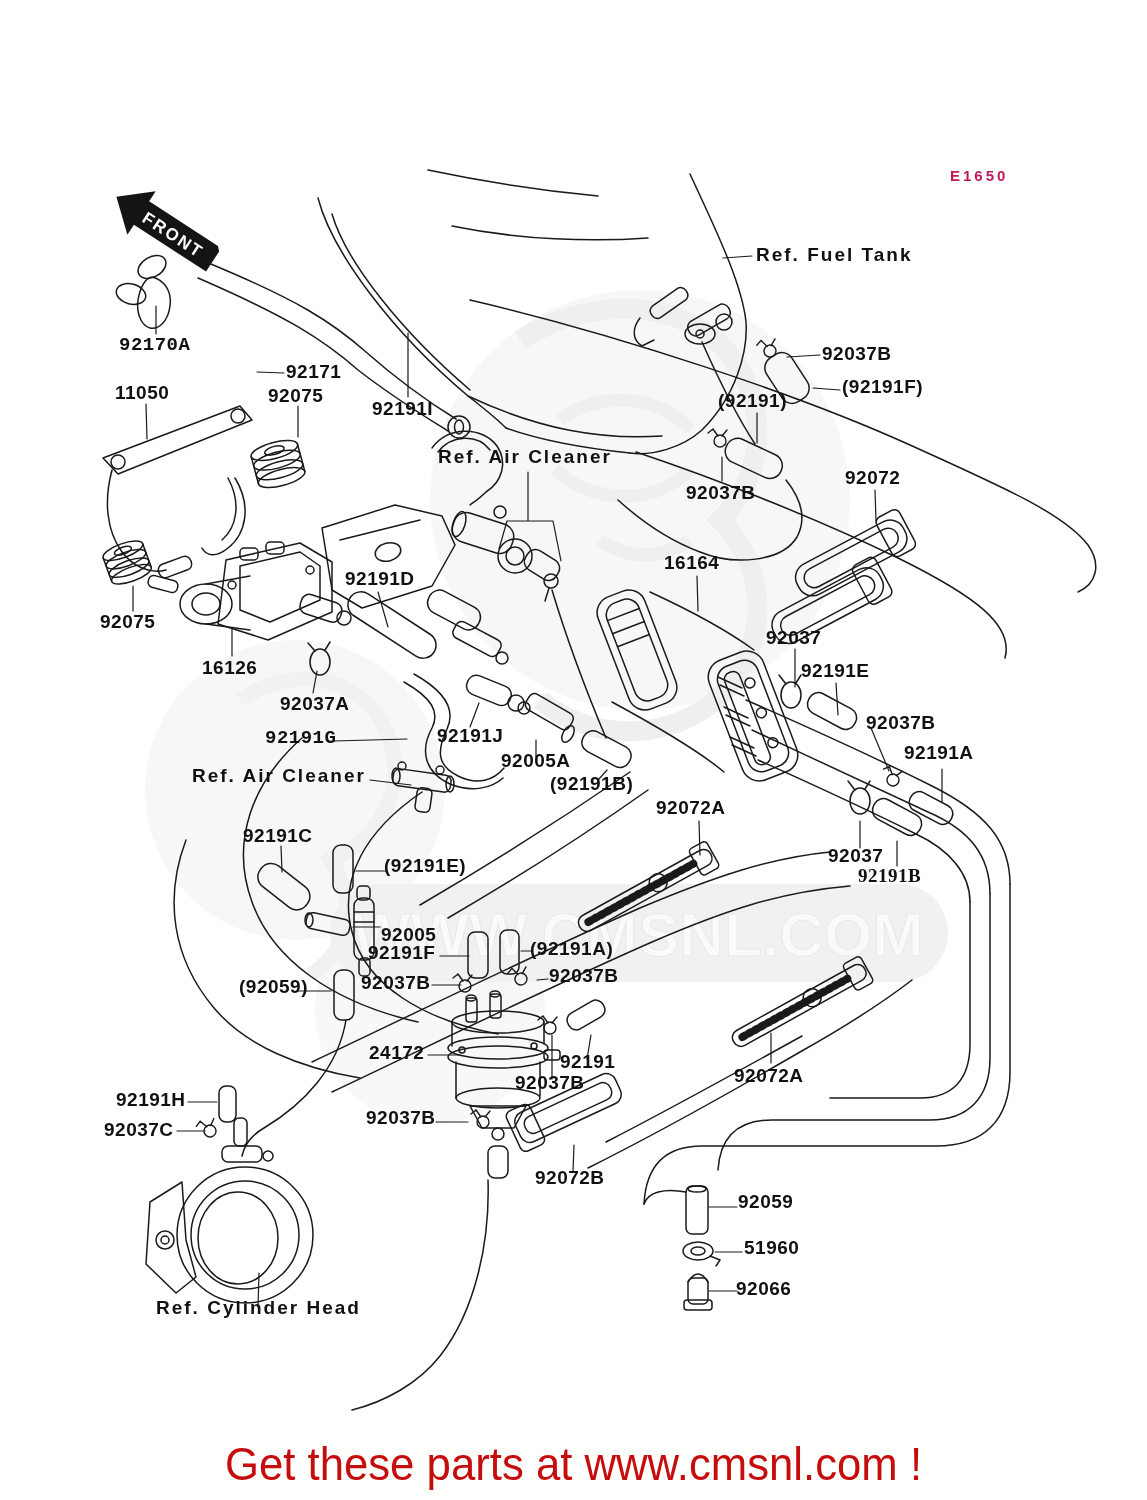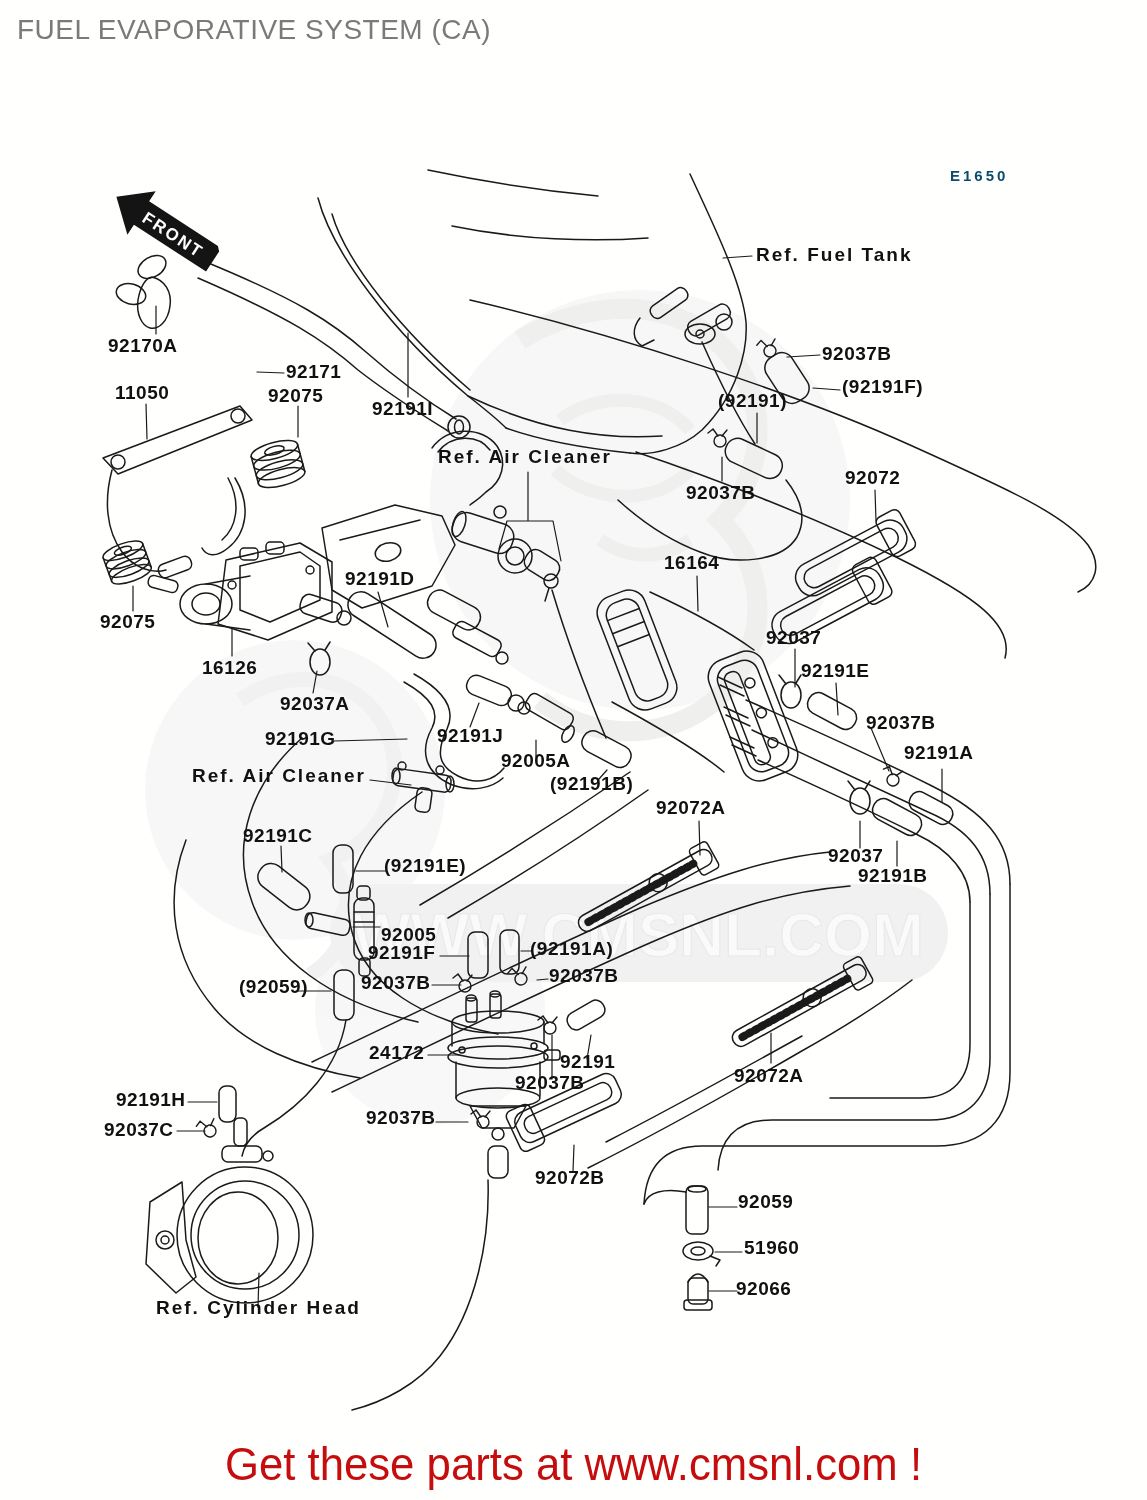--- a/index.html
+++ b/index.html
@@ -5,21 +5,21 @@
   html,body{margin:0;padding:0;background:#fff;}
   #stage{position:relative;width:1147px;height:1500px;background:#fffffe;overflow:hidden;
          font-family:"Liberation Sans",sans-serif;}
   #art{position:absolute;left:0;top:0;}
   .plabel{position:absolute;font:bold 19px/1.05 "Liberation Sans",sans-serif;
           letter-spacing:.5px;color:var(--label,#111);white-space:nowrap;}
   .plabel.ref{letter-spacing:2px;}
   #page-title{position:absolute;left:17px;top:14px;font-size:28px;letter-spacing:.5px;
               color:var(--title,#7a7a7a);}
   #diagram-code{position:absolute;left:950px;top:167px;font:bold 15px "Liberation Sans",sans-serif;
-                letter-spacing:3px;color:#0c4a6e;}
+                letter-spacing:3px;color:#be185d;}
   #banner{position:absolute;left:0;top:1436px;width:100%;text-align:center;
           font-size:47px;color:var(--banner,#c60d0d);transform:scaleX(.93);}
 </style>
 </head>
 <body>
 
 <div id="stage" style="--label: #111111; --title: #7a7a7a; --banner: #c60d0d;">
 
   <svg id="art" width="1147" height="1500" viewBox="0 0 1147 1500">
     <defs>
@@ -342,52 +342,51 @@
         M587,1059 L591,1035 M552,1079 L552,1035 M436,1122 L468,1122 M573,1171 L574,1145
         M188,1102 L217,1102 M177,1131 L205,1131 M258,1307 L259,1273
         M737,1207 L709,1207 M742,1252 L715,1252 M737,1291 L709,1291 M771,1063 L771,1033"></path>
     </g>
 
     <g transform="rotate(33 160 225)">
       <text x="142" y="232" font-family="Liberation Sans,sans-serif" font-size="17" font-weight="bold" letter-spacing="2" fill="#ffffff">FRONT</text>
     </g>
   </svg>
 
-  <div id="page-title">FUEL EVAPORATIVE SYSTEM (CA)</div>
   <div id="diagram-code">E1650</div>
   <div id="labels-layer">
-      <div class="plabel" style="left: 108px; top: 336px;">92170A</div>
+      <div class="plabel" style="left: 119px; top: 336px; font-family: Liberation Mono, monospace;">92170A</div>
       <div class="plabel" style="left: 286px; top: 362px;">92171</div>
       <div class="plabel" style="left: 115px; top: 383px;">11050</div>
       <div class="plabel" style="left: 268px; top: 386px;">92075</div>
       <div class="plabel" style="left: 372px; top: 399px;">92191I</div>
       <div class="plabel ref" style="left: 438px; top: 447px;">Ref. Air Cleaner</div>
       <div class="plabel ref" style="left: 756px; top: 245px;">Ref. Fuel Tank</div>
       <div class="plabel" style="left: 822px; top: 344px;">92037B</div>
       <div class="plabel" style="left: 842px; top: 377px;">(92191F)</div>
       <div class="plabel" style="left: 718px; top: 391px;">(92191)</div>
       <div class="plabel" style="left: 845px; top: 468px;">92072</div>
       <div class="plabel" style="left: 686px; top: 483px;">92037B</div>
       <div class="plabel" style="left: 664px; top: 553px;">16164</div>
       <div class="plabel" style="left: 345px; top: 569px;">92191D</div>
       <div class="plabel" style="left: 766px; top: 628px;">92037</div>
       <div class="plabel" style="left: 801px; top: 661px;">92191E</div>
       <div class="plabel" style="left: 100px; top: 612px;">92075</div>
       <div class="plabel" style="left: 202px; top: 658px;">16126</div>
       <div class="plabel" style="left: 280px; top: 694px;">92037A</div>
-      <div class="plabel" style="left: 265px; top: 729px;">92191G</div>
+      <div class="plabel" style="left: 265px; top: 729px; font-family: Liberation Mono, monospace;">92191G</div>
       <div class="plabel" style="left: 437px; top: 726px;">92191J</div>
       <div class="plabel" style="left: 501px; top: 751px;">92005A</div>
       <div class="plabel" style="left: 550px; top: 774px;">(92191B)</div>
       <div class="plabel ref" style="left: 192px; top: 766px;">Ref. Air Cleaner</div>
       <div class="plabel" style="left: 866px; top: 713px;">92037B</div>
       <div class="plabel" style="left: 904px; top: 743px;">92191A</div>
       <div class="plabel" style="left: 656px; top: 798px;">92072A</div>
       <div class="plabel" style="left: 828px; top: 846px;">92037</div>
-      <div class="plabel" style="left: 858px; top: 866px;">92191B</div>
+      <div class="plabel" style="left: 858px; top: 866px; font-family: Liberation Serif, serif;">92191B</div>
       <div class="plabel" style="left: 243px; top: 826px;">92191C</div>
       <div class="plabel" style="left: 384px; top: 856px;">(92191E)</div>
       <div class="plabel" style="left: 381px; top: 913px; margin-top: 12px;">92005</div>
       <div class="plabel" style="left: 368px; top: 943px;">92191F</div>
       <div class="plabel" style="left: 530px; top: 939px;">(92191A)</div>
       <div class="plabel" style="left: 219px; top: 977px; margin-left: 20px;">(92059)</div>
       <div class="plabel" style="left: 361px; top: 973px;">92037B</div>
       <div class="plabel" style="left: 549px; top: 966px;">92037B</div>
       <div class="plabel" style="left: 369px; top: 1043px;">24172</div>
       <div class="plabel" style="left: 560px; top: 1052px;">92191</div>

